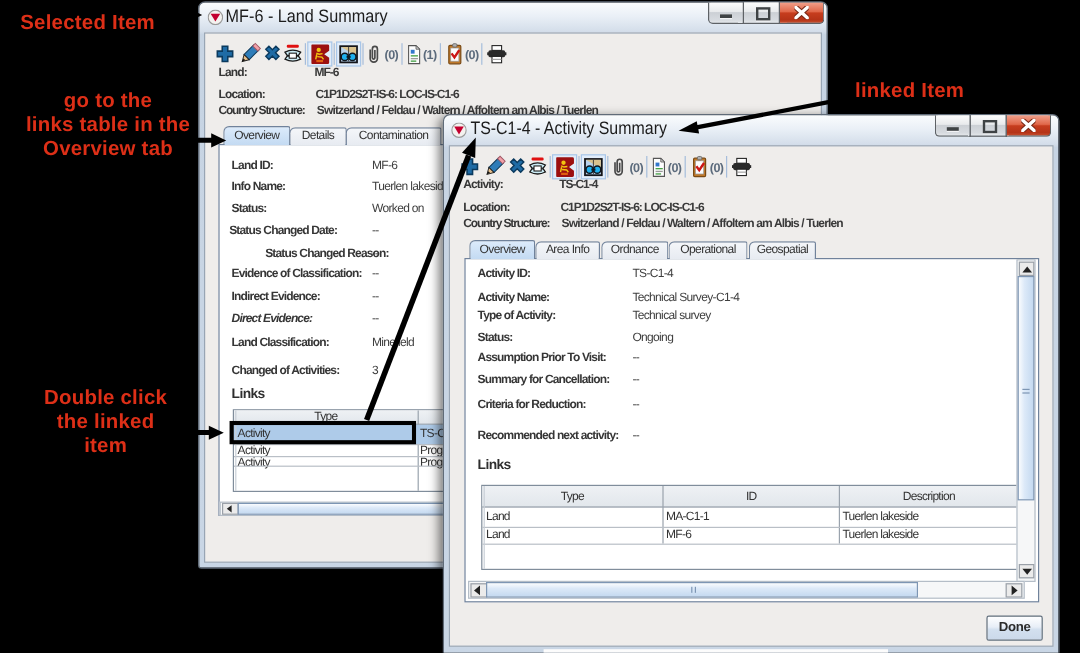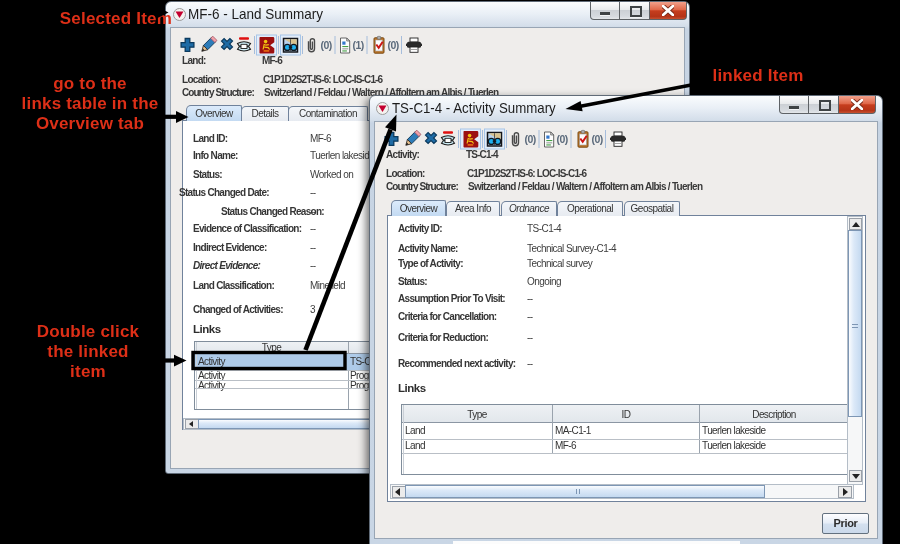--- a/index.html
+++ b/index.html
@@ -141,21 +141,21 @@
   <div class="tab" style="left:75px;top:104px;width:46px;">Details</div>
   <div class="tab" style="left:122px;top:104px;width:78px;">Contamination</div>
   <div class="tab sel" style="left:20px;top:103px;width:54px;line-height:15px;">Overview</div>
 
   <div class="lbl" style="left:27px;top:131.5px;">Land ID:</div>
     <div class="val" style="left:144px;top:131.5px;">MF-6</div>
   <div class="lbl" style="left:27px;top:149px;">Info Name:</div>
     <div class="val" style="left:144px;top:149px;">Tuerlen lakeside</div>
   <div class="lbl" style="left:27px;top:168px;">Status:</div>
     <div class="val" style="left:144px;top:168px;">Worked on</div>
-  <div class="lbl" style="left:13px;top:185.5px;text-align:right;">Status Changed Date:</div>
+  <div class="lbl" style="left:25px;top:185.5px;text-align:right;">Status Changed Date:</div>
     <div class="val" style="left:144px;top:185.5px;">--</div>
   <div class="lbl" style="left:27px;top:204.5px;padding-left:28px;">Status Changed Reason:</div>
     <div class="val" style="left:144px;top:204.5px;">--</div>
   <div class="lbl" style="left:27px;top:221.5px;">Evidence of Classification:</div>
     <div class="val" style="left:144px;top:221.5px;">--</div>
   <div class="lbl" style="left:27px;top:240.5px;">Indirect Evidence:</div>
     <div class="val" style="left:144px;top:240.5px;">--</div>
   <div class="lbl" style="left:27px;top:259px;font-style:italic;">Direct Evidence:</div>
     <div class="val" style="left:144px;top:259px;">--</div>
   <div class="lbl" style="left:27px;top:279px;">Land Classification:</div>
@@ -219,36 +219,36 @@
 
   <div class="lbl" style="left:16px;top:54px;">Activity:</div>
   <div class="tvl" style="left:96px;top:54px;">TS-C1-4</div>
   <div class="lbl" style="left:16px;top:72.5px;">Location:</div>
   <div class="tvl" style="left:97px;top:72.5px;">C1P1D2S2T-IS-6: LOC-IS-C1-6</div>
   <div class="lbl" style="left:16px;top:86px;letter-spacing:-0.95px;">Country Structure:</div>
   <div class="tvl" style="left:98px;top:86px;letter-spacing:-0.72px;">Switzerland / Feldau / Waltern / Affoltern am Albis / Tuerlen</div>
 
   <div class="tabpane" style="left:17px;top:119px;width:477px;height:285px;"></div>
   <div class="tab" style="left:76px;top:105px;width:52px;">Area Info</div>
-  <div class="tab" style="left:131px;top:105px;width:54px;font-style:italic;">Ordnance</div>
+  <div class="tab" style="left:131px;top:105px;width:54px;">Ordnance</div>
   <div class="tab" style="left:187px;top:105px;width:64px;">Operational</div>
   <div class="tab" style="left:254px;top:105px;width:54px;">Geospatial</div>
   <div class="tab sel" style="left:21px;top:104px;width:53px;line-height:15px;">Overview</div>
 
   <div class="lbl" style="left:28px;top:128px;">Activity ID:</div>
     <div class="val" style="left:157px;top:128px;">TS-C1-4</div>
   <div class="lbl" style="left:28px;top:147.5px;">Activity Name:</div>
     <div class="val" style="left:157px;top:147.5px;">Technical Survey-C1-4</div>
   <div class="lbl" style="left:28px;top:163px;">Type of Activity:</div>
     <div class="val" style="left:157px;top:163px;">Technical survey</div>
   <div class="lbl" style="left:28px;top:180.5px;">Status:</div>
     <div class="val" style="left:157px;top:180.5px;">Ongoing</div>
   <div class="lbl" style="left:28px;top:197.5px;">Assumption Prior To Visit:</div>
     <div class="val" style="left:157px;top:197.5px;">--</div>
-  <div class="lbl" style="left:28px;top:215.5px;">Criteria for Cancellation:</div>
+  <div class="lbl" style="left:28px;top:215.5px;">Summary for Cancellation:</div>
     <div class="val" style="left:157px;top:215.5px;">--</div>
   <div class="lbl" style="left:28px;top:236.5px;">Criteria for Reduction:</div>
     <div class="val" style="left:157px;top:236.5px;">--</div>
   <div class="lbl" style="left:28px;top:263px;">Recommended next activity:</div>
     <div class="val" style="left:157px;top:263px;">--</div>
   <div class="hdg" style="left:28px;top:287px;">Links</div>
 
   <div class="tbl" style="left:31px;top:308px;width:448px;height:69px;">
     <div class="hd" style="height:17px;"></div>
     <div class="cell" style="left:0;top:4px;width:150px;text-align:center;">Type</div>
@@ -286,24 +286,24 @@
   <div class="sbthumbh" style="left:35px;top:389px;width:358px;height:11px;">
     <div class="abs" style="left:170px;top:3px;width:1px;height:5px;background:#7d96b4;"></div>
     <div class="abs" style="left:173px;top:3px;width:1px;height:5px;background:#7d96b4;"></div>
   </div>
   <div class="sbbtn" style="left:468px;top:389.5px;width:12px;height:10px;">
     <div class="arr" style="left:4px;top:1.5px;border-left:5px solid #222;border-top:4px solid transparent;border-bottom:4px solid transparent;"></div>
   </div>
 
   <div class="abs" style="left:452px;top:417px;width:45px;height:19px;border:1px solid #63717f;border-radius:2px;
        background:linear-gradient(180deg,#fefeff 0%,#e7eef7 45%,#d3e0ef 55%,#cbd9ea 100%);
-       font-size:11px;font-weight:bold;color:#2b2b2b;text-align:center;line-height:19px;letter-spacing:-0.3px;">Prior</div>
+       font-size:11px;font-weight:bold;color:#2b2b2b;text-align:center;line-height:19px;letter-spacing:-0.3px;">Done</div>
 </div>
 
-<div class="ann" style="left:32px;top:9px;width:140px;text-align:right;">Selected Item</div>
+<div class="ann" style="left:3px;top:9px;width:140px;">Selected Item</div>
 <div class="ann" style="left:10px;top:74px;width:160px;">go to the<br>links table in the<br>Overview tab</div>
 <div class="ann" style="left:8px;top:322px;width:160px;">Double click<br>the linked<br>item</div>
 <div class="ann" style="left:698px;top:66px;width:120px;">linked Item</div>
 
 <div class="abs" style="left:453px;top:541px;width:287px;height:3px;background:#fcfcfc;z-index:55;"></div>
 <svg class="abs" style="left:0;top:0;z-index:60;pointer-events:none;" width="900" height="544" viewBox="0 0 900 544">
   <rect x="193" y="352.5" width="152" height="16" fill="none" stroke="#000" stroke-width="3.4"></rect>
   <path d="M150 12.5 H158" stroke="#000" stroke-width="4"></path>
   <path d="M157 6.8 L168.5 12.5 L157 18.2 z" fill="#000"></path>
   <path d="M148 116.8 H177" stroke="#000" stroke-width="4.2"></path>

